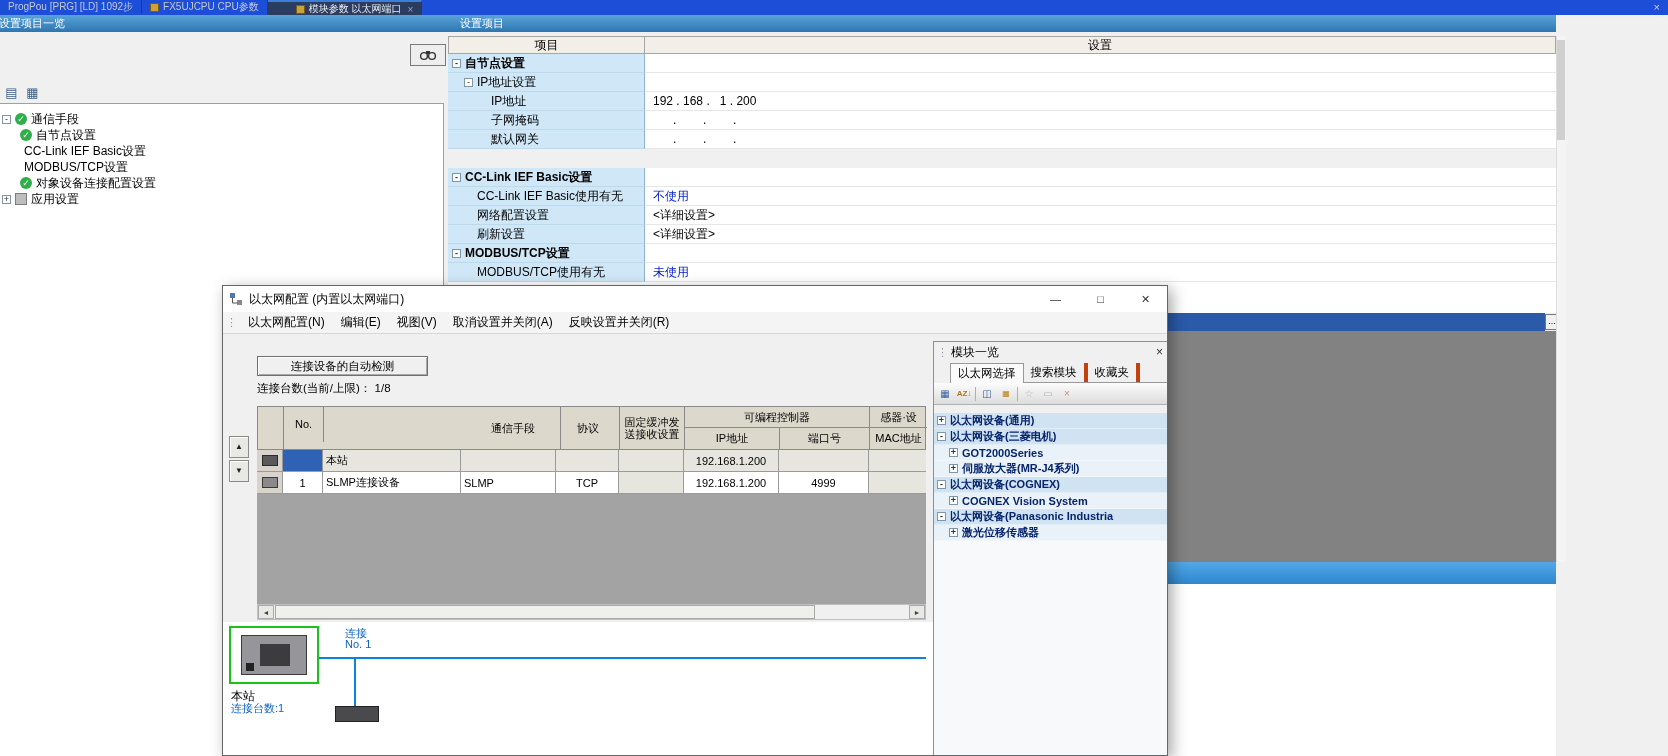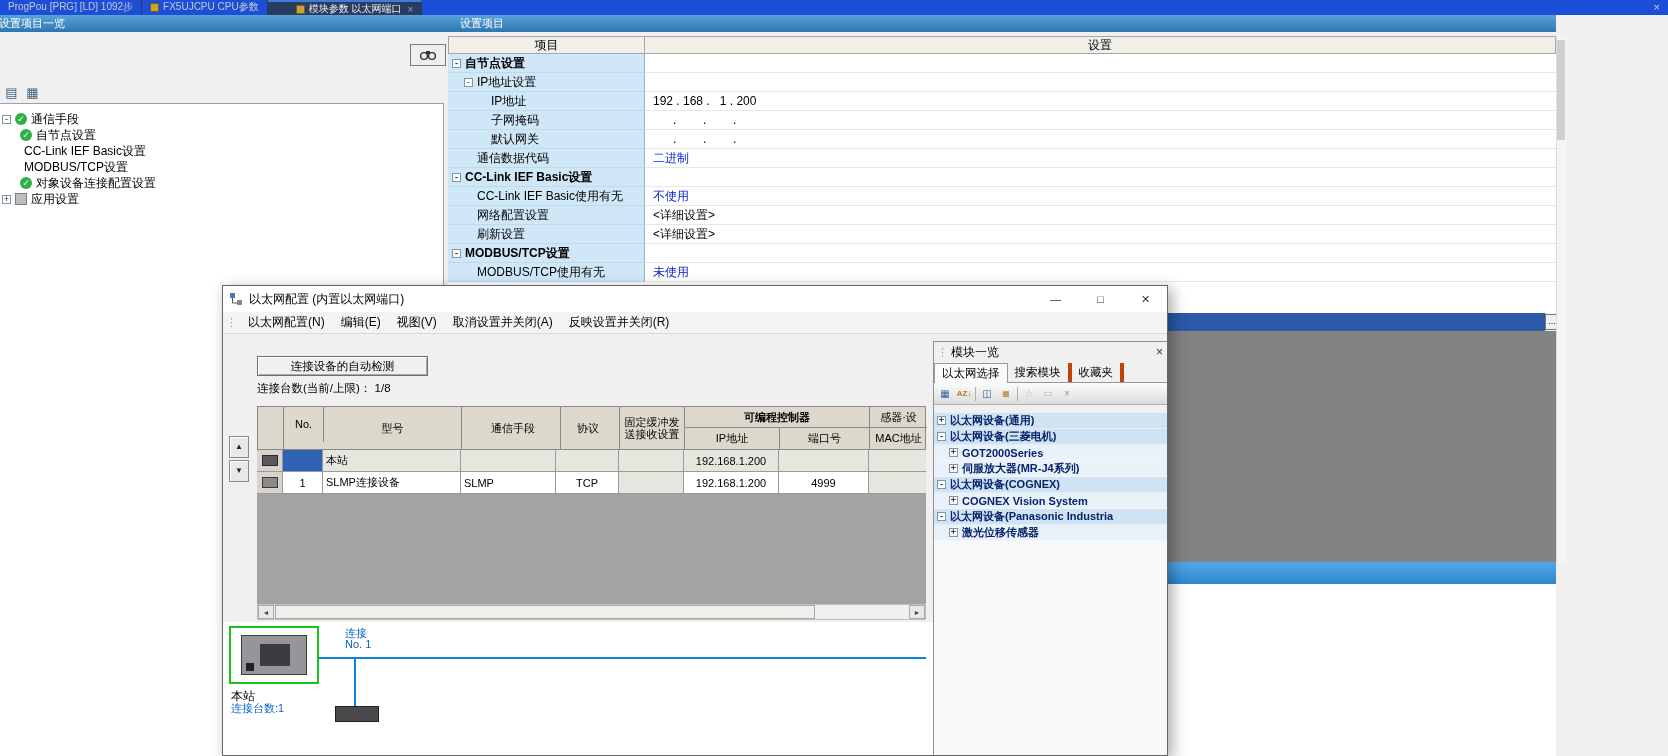--- a/index.html
+++ b/index.html
@@ -85,21 +85,21 @@
   #plc-port { position:absolute; left:4px; bottom:3px; width:8px; height:8px; background:#222; }
   .bluetxt { color:#0b62c4; font-size:11px; }
   #hline { position:absolute; left:96px; top:35px; width:607px; height:2px; background:#0a84d8; }
   #vline { position:absolute; left:131px; top:37px; width:2px; height:48px; background:#0a84d8; }
   #dev2 { position:absolute; left:112px; top:84px; width:44px; height:16px; background:#4a4a4c; border:1px solid #222; }
 
   
   #module-panel { position:absolute; left:710px; top:55px; width:236px; height:416px; background:#f0f0f0; border-left:1px solid #909090; border-top:1px solid #909090; overflow:hidden; }
   #mp-head { position:absolute; left:0; top:0; width:100%; height:21px; display:flex; align-items:center; font-size:12px; }
   #mp-close { position:absolute; right:6px; top:3px; font-size:12px; color:#333; }
-  #mp-tabs { position:absolute; left:0; top:21px; width:100%; height:20px; display:flex; align-items:flex-start; border-bottom:1px solid #999; font-size:11.5px; }
+  #mp-tabs { position:absolute; left:16px; top:21px; width:100%; height:20px; display:flex; align-items:flex-start; border-bottom:1px solid #999; font-size:11.5px; }
   .mtab { padding:2px 7px; border-right:4px solid #c2410c; }
   .mtab.active { background:#fafafa; border:1px solid #999; border-bottom:none; margin-bottom:-1px; }
   #mp-tools { position:absolute; left:0; top:41px; width:100%; height:22px; background:linear-gradient(#fcfcfc,#dcdcdc); border-bottom:1px solid #b0b0b0; display:flex; align-items:center; gap:3px; padding-left:3px; font-size:10px; }
   .tico { width:16px; height:16px; display:flex; align-items:center; justify-content:center; }
   .tsep { width:1px; height:14px; background:#b0b0b0; }
   .c1 { color:#2a5a9a; } .c2 { color:#b07818; font-size:8px; font-weight:bold; } .fade { color:#b4b4b4; } .fr { color:#c88; }
   #mp-tree { position:absolute; left:0; top:71px; width:236px; }
   .mrow { height:16px; display:flex; align-items:center; font-weight:bold; color:#07246c; font-size:11px; white-space:nowrap; overflow:hidden; }
   .mg { background:#cfe3f3; border-bottom:1px solid #e3edf6; padding-left:3px; }
   .mc { background:#e9f1f9; border-bottom:1px solid #f2f6fb; padding-left:15px; }
@@ -207,28 +207,20 @@
       </div>
   </div>
   <div class="srow" style="top:130px">
     <div class="sitem i2">
         <span>默认网关</span>
       </div>
     <div class="sval">
         <span class="pre">      .        .        .</span>
       </div>
   </div>
-  <div class="srow" style="top:149px">
-    <div class="sitem i1n">
-        <span>通信数据代码</span>
-      </div>
-    <div class="sval">
-        <span class="blue">二进制</span>
-      </div>
-  </div>
   <div class="srow" style="top:168px">
     <div class="sitem i0 b">
         <span class="exp">-</span>
         <span>CC-Link IEF Basic设置</span>
       </div>
     <div class="sval">
         <span></span>
       </div>
   </div>
   <div class="srow" style="top:187px">
@@ -306,25 +298,24 @@
 
     <div id="detect-btn">连接设备的自动检测</div>
     <div id="count-label">连接台数(当前/上限)： 1/8</div>
 
     <div class="arrbtn" style="top:150px">▲</div>
     <div class="arrbtn" style="top:174px">▼</div>
 
     <div id="dt-head">
       <div class="hc" style="left:0;top:0;width:26px;height:42px;"></div>
       <div class="hc" style="left:26px;top:0;width:40px;height:35px;">No.</div>
-      <div class="hc" style="left:66px;top:0;width:138px;height:42px;">型号</div>
       <div class="hc" style="left:208px;top:0;width:95px;height:42px;">通信手段</div>
       <div class="hc" style="left:299px;top:0;width:63px;height:42px;">协议</div>
       <div class="hc" style="left:362px;top:0;width:65px;height:42px;padding:0 2px;">固定缓冲发送接收设置</div>
-      <div class="hc hb" style="left:427px;top:0;width:185px;height:21px;font-weight:bold;">可编程控制器</div>
+      <div class="hc hb" style="left:427px;top:0;width:185px;height:21px;">可编程控制器</div>
       <div class="hc" style="left:427px;top:21px;width:95px;height:21px;">IP地址</div>
       <div class="hc" style="left:522px;top:21px;width:90px;height:21px;">端口号</div>
       <div class="hc hb" style="left:612px;top:0;width:57px;height:21px;border-right:none;">感器·设</div>
       <div class="hc" style="left:612px;top:21px;width:57px;height:21px;border-right:none;">MAC地址</div>
     </div>
 
     <div class="drow" style="top:164px">
       <div class="dc iconcell" style="width:26px">
           <span class="devimg"></span>
         </div>

